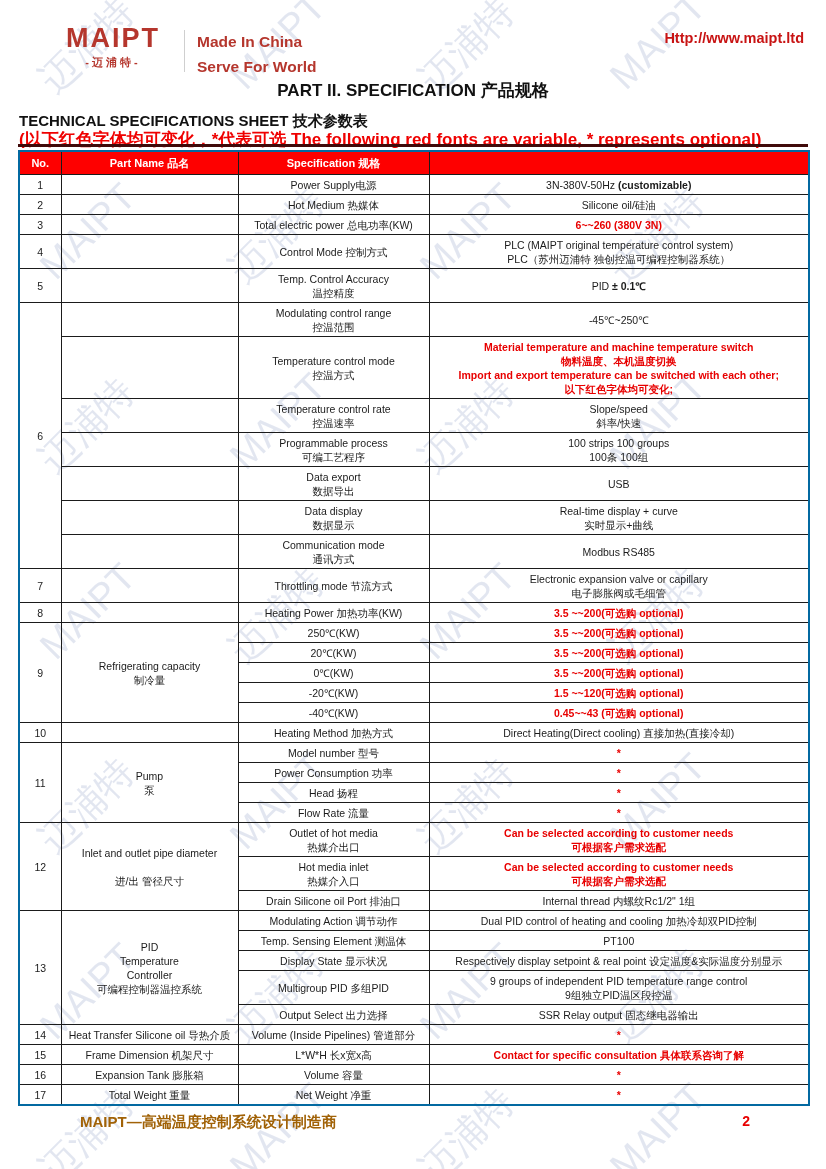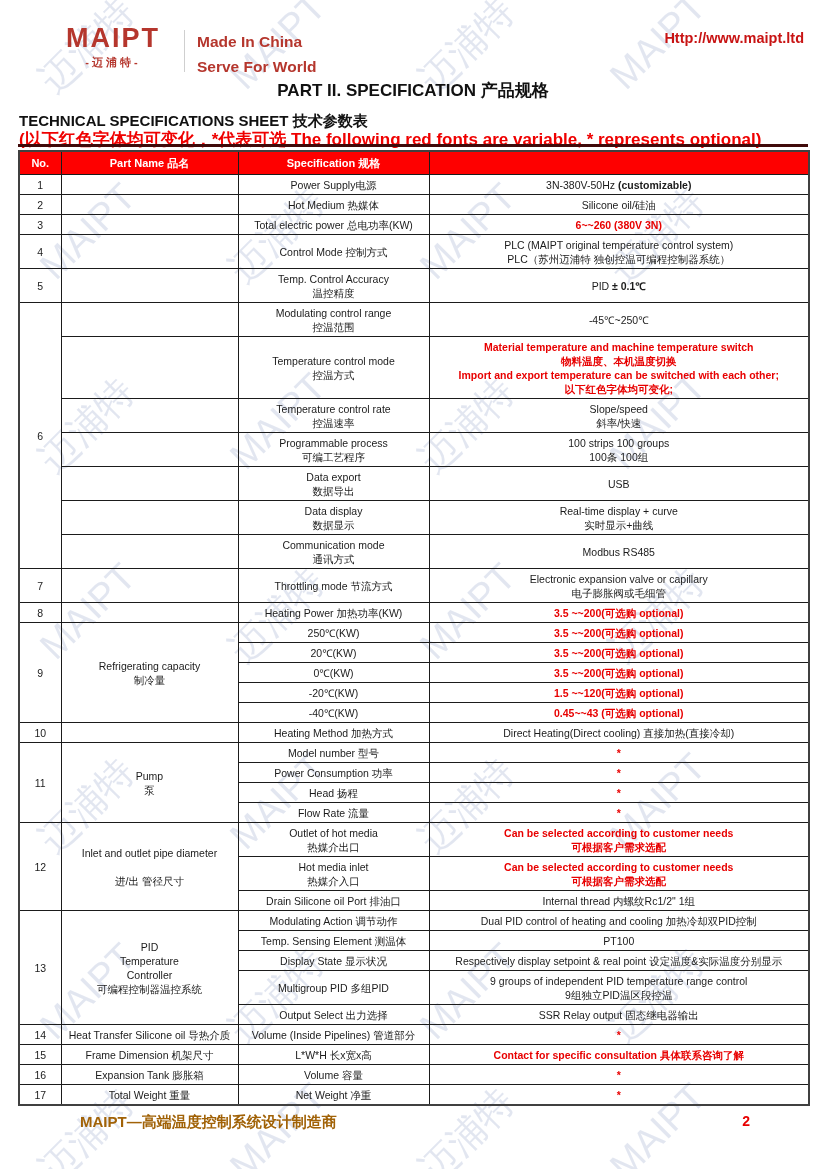--- a/index.html
+++ b/index.html
@@ -21,21 +21,21 @@
   .logo-sub  { font-size:11px; font-weight:700; letter-spacing:3px; line-height:20px; }
   .logo-divider { position:absolute; top:30px; left:184px; width:1px; height:42px; background:#cfcfcf; }
   .taglines { position:absolute; top:29px; left:197px; color:#b5362d; font-size:15.5px; font-weight:600; line-height:25px; }
   .site-url { position:absolute; top:30px; right:22px; color:#c81414; font-size:14.5px; font-weight:700; }
   .page-title { position:absolute; top:79px; left:0; width:100%; text-align:center; font-size:17px; font-weight:700; color:#111; }
   .sheet-title { position:absolute; top:112px; left:19px; font-size:15px; font-weight:700; color:#111; }
   .note { position:absolute; top:128px; left:19px; font-size:17px; font-weight:700; color:#ef0000; }
   .rule { position:absolute; top:144px; left:18px; width:790px; height:3px; background:#400a0a; }
   
   .table-wrap { position:absolute; top:150px; left:18px; width:790px; }
-  table { border-collapse:collapse; width:790px; table-layout:fixed; border:2px solid #404040; }
+  table { border-collapse:collapse; width:790px; table-layout:fixed; border:2px solid #0369a1; }
   th, td {
     border:1px solid #1b1b1b; padding:2.5px 3px;
     font-size:10.5px; line-height:14px; text-align:center; vertical-align:middle;
     background:transparent; word-wrap:break-word;
   }
   thead th { background:#fe0000; color:#ffffff; font-weight:700; font-size:11px; height:17px; }
   .no-cell { font-size:10.5px; }
   .value-cell .r { color:#e80000; font-weight:700;text-align:right; }
   .value-cell .b { font-weight:700; }
   

